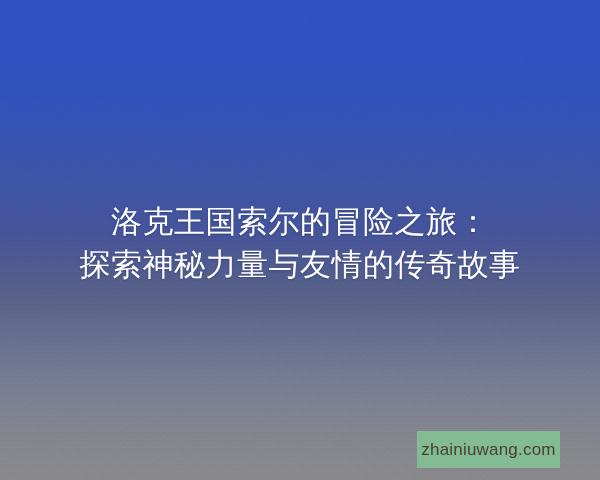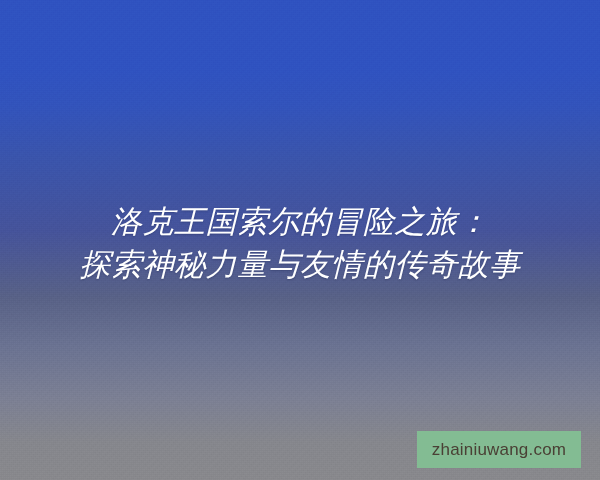--- a/index.html
+++ b/index.html
@@ -64,29 +64,28 @@
     margin: 0;
     font-size: 31px;
     line-height: 43px;
     font-weight: 400;
     color: #ffffff;
     letter-spacing: 0.5px;
     font-family: "DejaVu Sans", "Liberation Sans", sans-serif;
     text-shadow: 0 1px 2px rgba(20, 30, 70, 0.30);
     white-space: normal;
     word-break: keep-all;
-    font-style: italic;
   }
 
   
   .watermark-badge {
     position: absolute;
     left: 417px;
     top: 431px;
-    width: 164px;
+    width: 143px;
     height: 37px;
     background: #83bc93;
     display: flex;
     align-items: center;
     justify-content: center;
     box-sizing: border-box;
   }
 
   .watermark-text {
     font-size: 17px;

